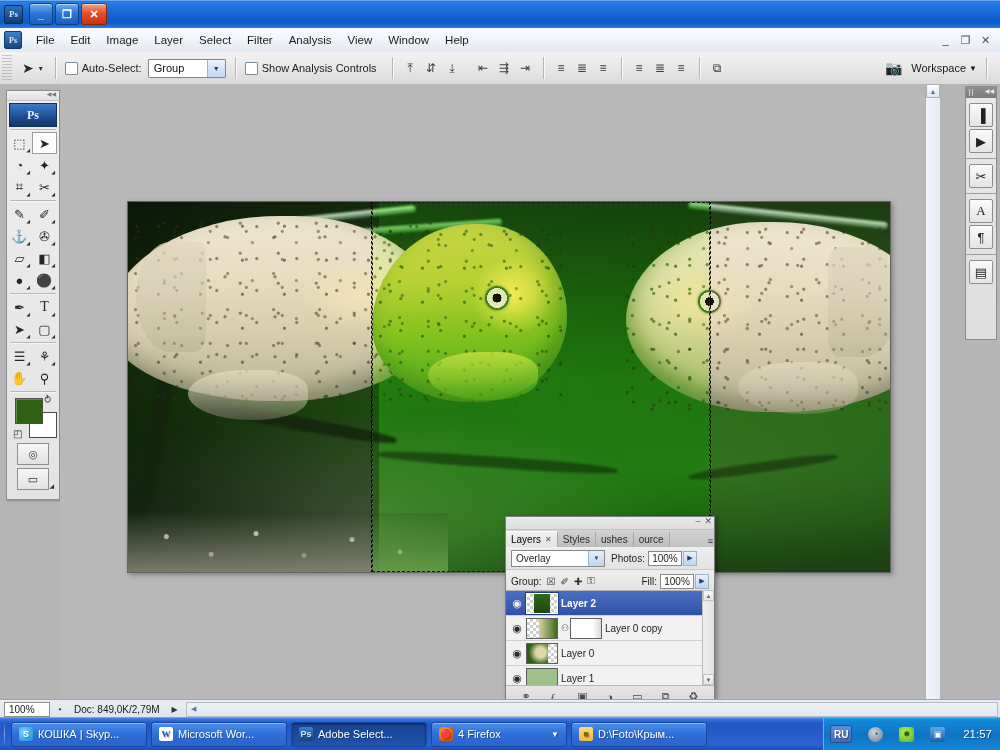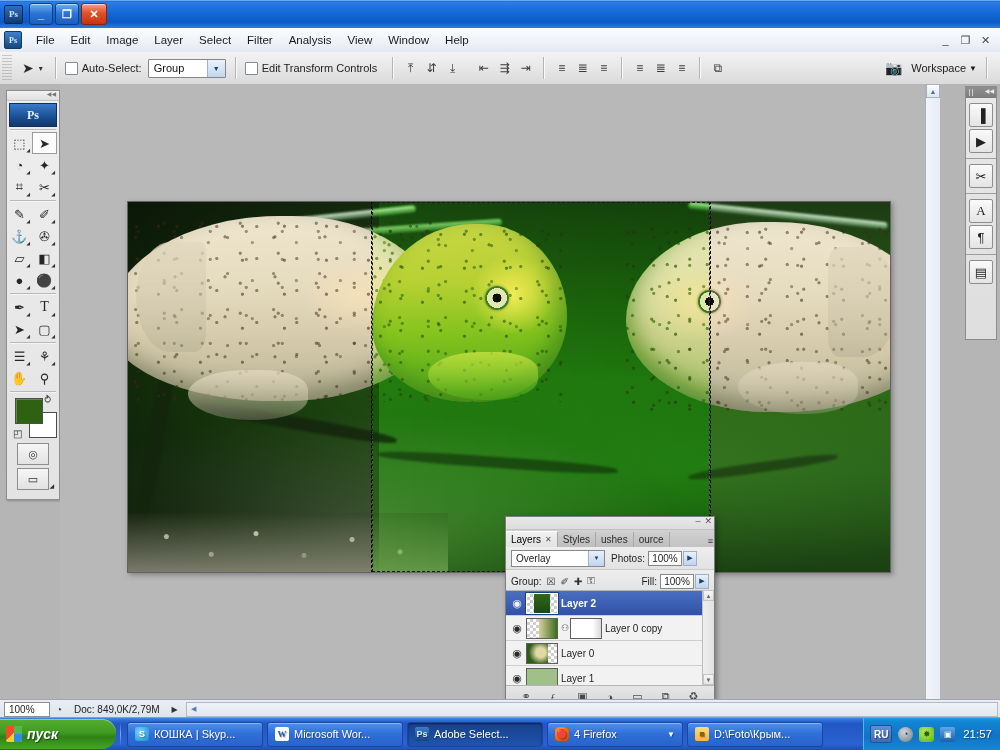--- a/index.html
+++ b/index.html
@@ -495,21 +495,21 @@
     width:14px;height:14px;border-radius:2px;flex:0 0 auto;
     display:flex;align-items:center;justify-content:center;font-size:9px;font-weight:bold;
   }
   .ico-skype{background:radial-gradient(circle at 35% 35%,#7fd4ff,#0e8fd4);color:#fff;border-radius:50%;}
   .ico-word{background:#fff;color:#1a57c4;font-family:"Liberation Serif",serif;}
   .ico-ps{background:linear-gradient(to bottom,#3d7fc9,#16437d);color:#cfe4ff;font-size:8px;}
   .ico-ff{background:radial-gradient(circle at 40% 40%,#ffd24a,#e8661a 60%,#b63d0c);border-radius:50%;color:#fff;font-size:8px;}
   .ico-folder{background:linear-gradient(to bottom,#ffdb7a,#f0b93c);color:#8a6012;border-radius:1px 3px 3px 3px;}
   .taskbtn .caret{margin-left:auto;font-size:8px;}
   .tray{
-    margin-left:auto;height:32px;display:flex;align-items:center;gap:6px;
+    margin-left:auto;height:32px;display:flex;align-items:center;gap:16px;
     padding:0 8px 0 6px;
     background:linear-gradient(to bottom,#19a0e8 0%,#1386d4 10%,#0f74c4 55%,#1687d6 100%);
     border-left:1px solid #4fb6ee;
   }
   .lang{
     width:20px;height:16px;background:linear-gradient(to bottom,#5f8fd8,#3d6cb8);
     border:1px solid #244e90;border-radius:2px;
     color:#fff;font-size:10px;font-weight:bold;
     display:flex;align-items:center;justify-content:center;
     text-shadow:1px 1px 1px rgba(0,0,0,.4);
@@ -567,21 +567,21 @@
     </div>
     <div class="opt-sep"></div>
     <span class="chk"></span>
     <span class="opt-label">Auto-Select:</span>
     <div class="opt-select">
       <span>Group</span>
       <span class="arrow">▼</span>
     </div>
     <div class="opt-sep"></div>
     <span class="chk"></span>
-    <span class="opt-label">Edit Transform Controls</span>
+    <span class="opt-label">Show Analysis Controls</span>
     <div class="opt-sep"></div>
     <div class="align-grp">
       <div class="align-btn">⤒</div>
       <div class="align-btn">⇵</div>
       <div class="align-btn">⤓</div>
       <span style="width:6px"></span>
       <div class="align-btn">⇤</div>
       <div class="align-btn">⇶</div>
       <div class="align-btn">⇥</div>
     </div>
@@ -910,24 +910,20 @@
     <div class="sb-zoom">100%</div>
     <div class="sb-icon">◔</div>
     <div class="sb-doc">Doc: 849,0K/2,79M</div>
     <div class="sb-arrow">▶</div>
     <div class="sb-hscroll">
       <span class="ha">◀</span>
     </div>
   </div>
 
   <div class="taskbar">
-    <div class="startbtn">
-      <span class="start-flag"></span>
-      <span class="start-label">пуск</span>
-    </div>
     <div class="quick-sep"></div>
 
     <div class="taskbtn">
       <span class="tb-ico ico-skype">S</span>
       <span>КОШКА | Skyp...</span>
     </div>
     <div class="taskbtn">
       <span class="tb-ico ico-word">W</span>
       <span>Microsoft Wor...</span>
     </div>

